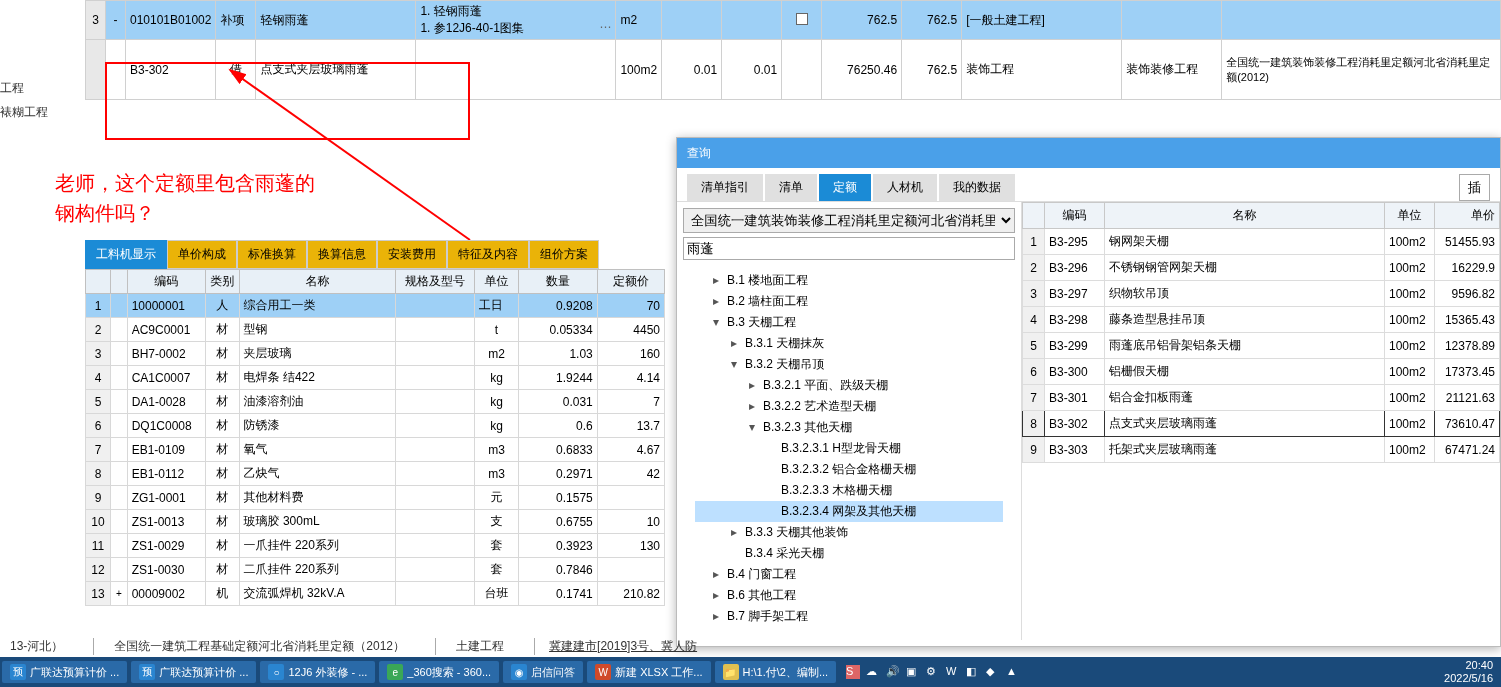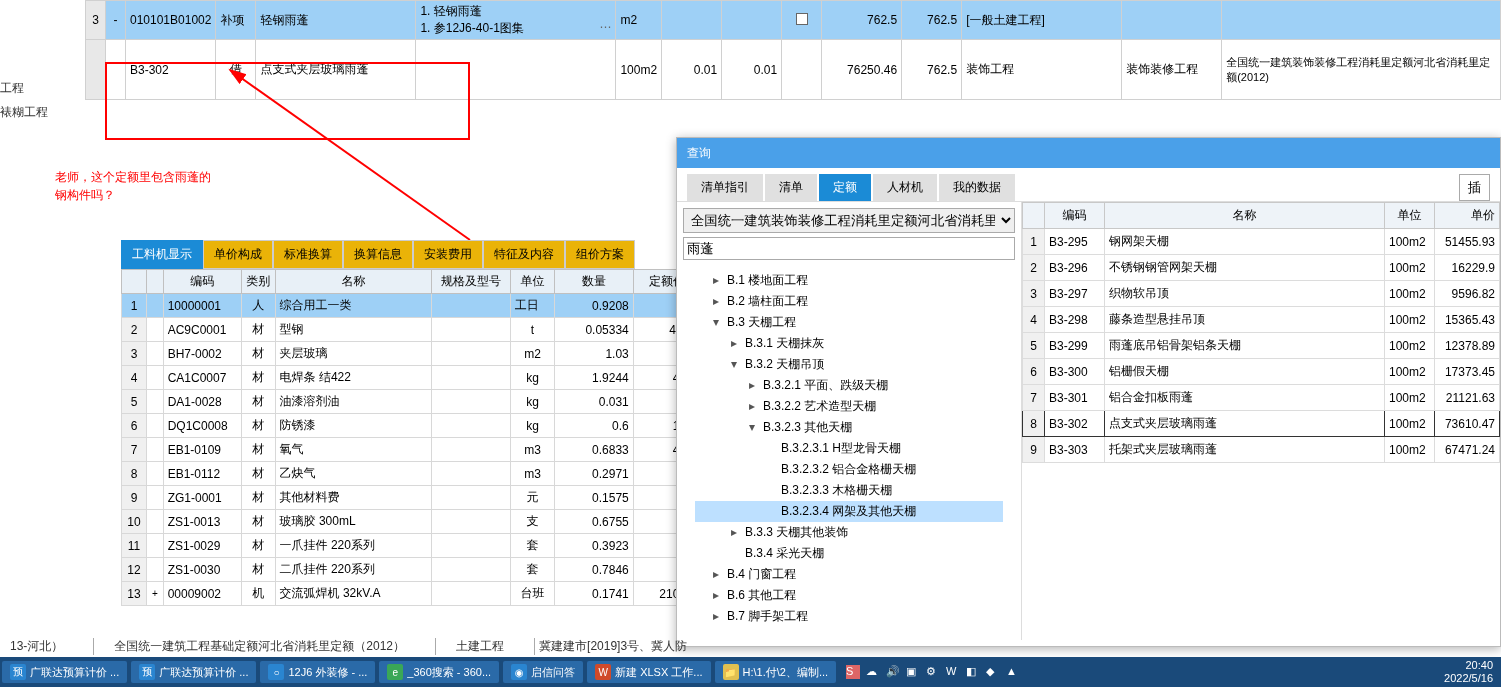--- a/index.html
+++ b/index.html
@@ -7,27 +7,27 @@
 
 
 .top-grid { position: absolute; top: 0; left: 85; right: 0; height: 140px; }
 .top-grid table { border-collapse: collapse; width: 100%; }
 .top-grid td { border: 1px solid #d0d0d0; padding: 2px 4px; height: 28px; }
 .row-sel { background: #9ed0f6; }
 .row-num { width: 20px; text-align: center; background: #e8e8e8; }
 .red-box { position: absolute; border: 2px solid #ff0000; pointer-events: none; }
 
 
-.anno { position: absolute; color: #ff0000; font-size: 12px; line-height: 1.5; }
+.anno { position: absolute; color: #ff0000; font-size: 20px; line-height: 1.5; }
 
 
 .arrow { position: absolute; pointer-events: none; }
 
 
-.bl-panel { position: absolute; left: 85px; top: 240px; width: 580px; margin-left: 36px; }
+.bl-panel { position: absolute; left: 85px; top: 240px; width: 580px; }
 .tabs { display: flex; }
 .tab { padding: 5px 10px; border: 1px solid #ccc; background: #eab308; cursor: pointer; }
 .tab.active { background: #1b8bd6; color: #fff; border-color: #1b8bd6; }
 .small-table { border-collapse: collapse; width: 100%; margin-top: 0; }
 .small-table th { background: #e8f0f7; border: 1px solid #c0c0c0; padding: 3px 4px; font-weight: normal; }
 .small-table td { border: 1px solid #d8d8d8; padding: 3px 4px; height: 22px; }
 .small-table tr.hl td { background: #9ed0f6; }
 .rn { width: 22px; text-align: center; background: #f0f0f0; }
 
 
@@ -433,21 +433,21 @@
           </tbody>
       </table>
     </div>
   </div>
 </div>
 
 <div class="status">
   <span>13-河北）</span>
   <span style="border-left:1px solid #aaa;padding-left:20px;">全国统一建筑工程基础定额河北省消耗里定额（2012）</span>
   <span style="border-left:1px solid #aaa;padding-left:20px;">土建工程</span>
-  <span style="border-left:1px solid #aaa;padding-left:4px;">冀建建市[2019]3号、冀人防</span>
+  <span style="border-left:1px solid #aaa;padding-left:14px;text-decoration:underline;">冀建建市[2019]3号、冀人防</span>
 </div>
 
 <div class="taskbar">
   <div id="tb-items" style="display:flex;">
       <div class="tb-item">
         <span style="background:#2a85d0;width:16px;height:16px;display:inline-flex;align-items:center;justify-content:center;border-radius:2px;font-size:10px;">预</span>
         <span>广联达预算计价 ...</span>
       </div>
       <div class="tb-item">
         <span style="background:#2a85d0;width:16px;height:16px;display:inline-flex;align-items:center;justify-content:center;border-radius:2px;font-size:10px;">预</span>

